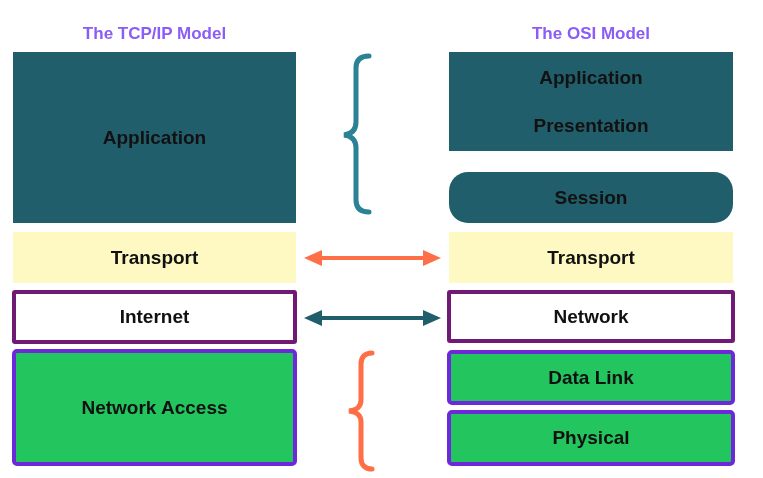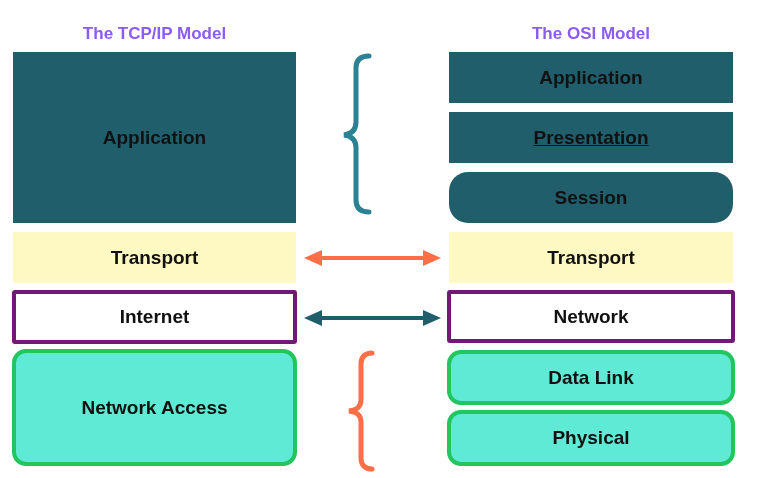--- a/index.html
+++ b/index.html
@@ -6,21 +6,21 @@
   body { width: 763px; height: 478px; position: relative; overflow: hidden;
          font-family: "Liberation Sans", sans-serif; }
   .title { position: absolute; top: 24px; font-weight: bold; font-size: 17px;
            color: #8b5cf6; text-align: center; }
   .layer { position: absolute; box-sizing: border-box; display: flex;
            align-items: center; justify-content: center; font-weight: bold;
            font-size: 19px; color: #111111; }
   .teal { background: #215e6b; }
   .orange { background: #fef9c3; }
   .teal-outline { background: #ffffff; border: 4px solid #701a75; border-radius: 3px; }
-  .orange-outline { background: #5eead4; border: 4px solid #22c55e; border-radius: 14px; }
+  .orange-outline { background: #22c55e; border: 4px solid #6d28d9; border-radius: 5px; }
   svg.overlay { position: absolute; left: 0; top: 0; }
 </style>
 </head>
 <body>
 
 <div class="title" style="left:13px; width:283px;">The TCP/IP Model</div>
 <div class="title" style="left:449px; width:284px;">The OSI Model</div>
 
 <div class="layer teal" style="left:13px; top:52px; width:283px; height:171px;">
   <span>Application</span>
@@ -31,21 +31,21 @@
 <div class="layer teal-outline" style="left:12px; top:290px; width:285px; height:54px;">
   <span>Internet</span>
 </div>
 <div class="layer orange-outline" style="left:12px; top:349px; width:285px; height:117px;">
   <span>Network Access</span>
 </div>
 
 <div class="layer teal" style="left:449px; top:52px; width:284px; height:51px;">
   <span>Application</span>
 </div>
-<div class="layer teal" style="left:449px; top:112px; width:284px; height:51px;text-decoration:underline;">
+<div class="layer teal" style="left:449px; top:100px; width:284px; height:51px;">
   <span>Presentation</span>
 </div>
 <div class="layer teal" style="left:449px; top:172px; width:284px; height:51px;border-radius:19px;">
   <span>Session</span>
 </div>
 <div class="layer orange" style="left:449px; top:232px; width:284px; height:51px;">
   <span>Transport</span>
 </div>
 <div class="layer teal-outline" style="left:447px; top:290px; width:288px; height:53px;">
   <span>Network</span>

